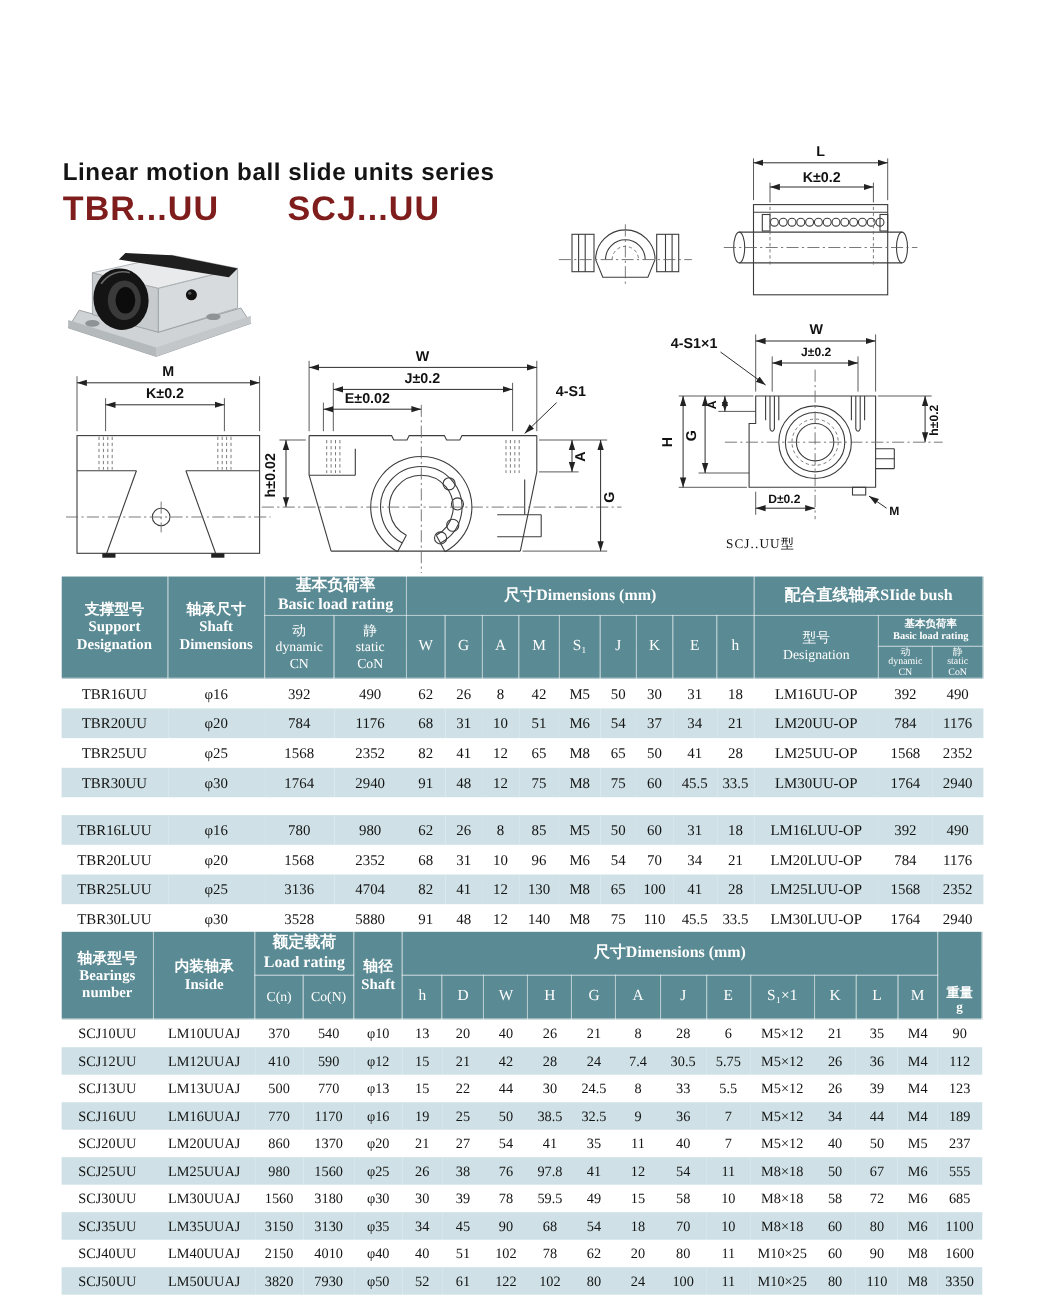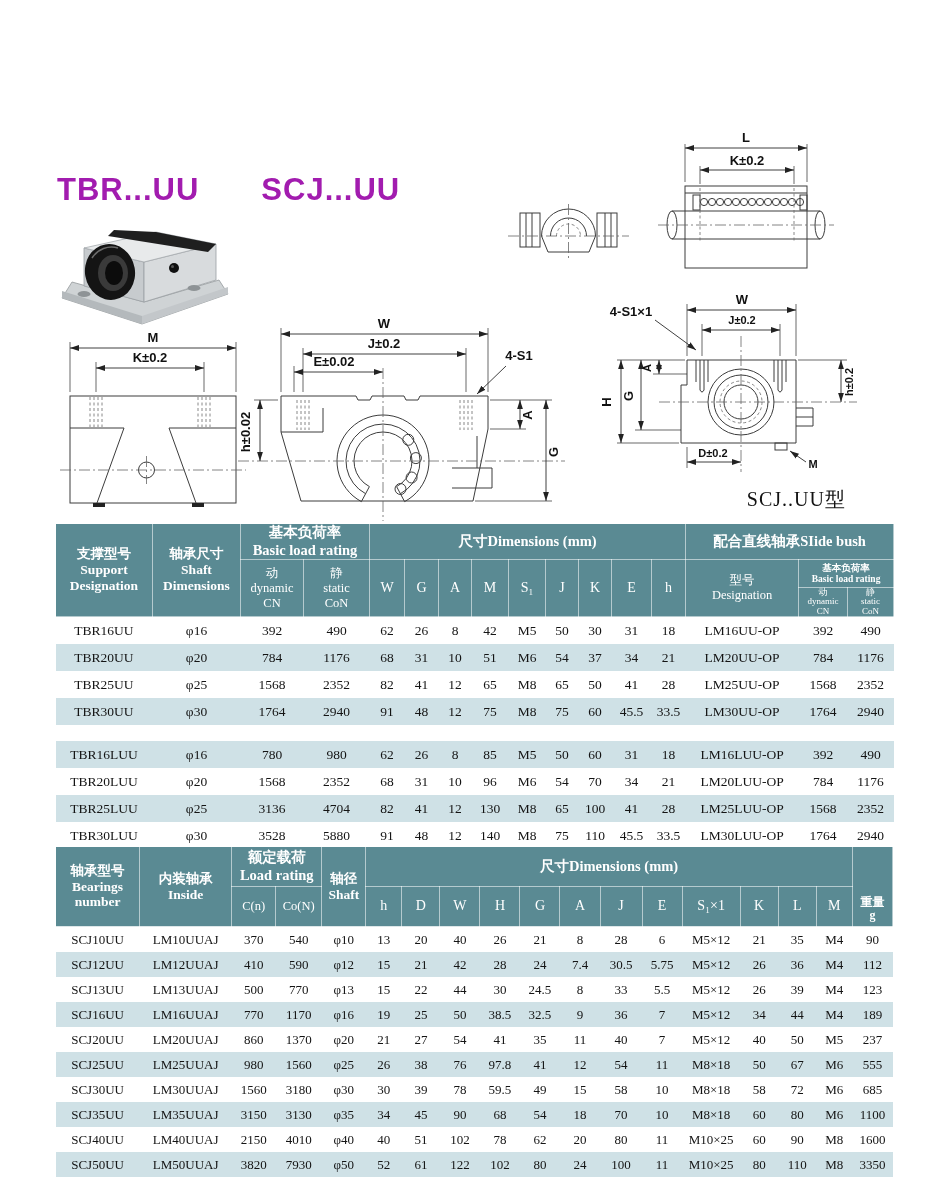--- a/index.html
+++ b/index.html
@@ -5,35 +5,35 @@
 <style>
   html,body{margin:0;padding:0;background:#fff;}
   .page{position:relative;width:946px;height:1178px;background:#fff;overflow:hidden;
         font-family:"Liberation Sans",sans-serif;color:#111;}
 
   
   .title-cn{position:absolute;left:57px;top:96px;margin:0;font-size:30px;font-weight:bold;
             color:#9c3d82;letter-spacing:2px;white-space:nowrap;}
   .title-en{position:absolute;left:57px;top:144px;margin:0;font-size:22px;font-weight:bold;
             color:#141414;letter-spacing:.5px;white-space:nowrap;}
-  .series{position:absolute;left:57px;top:172px;font-size:31px;font-weight:bold;color:#a21caf;
+  .series{position:absolute;left:57px;top:172px;font-size:31px;font-weight:bold;color:#7f1d1d;
           letter-spacing:1px;white-space:nowrap;}
   .series .sp{display:inline-block;width:62px;}
 
   
   svg.fig{position:absolute;}
   .ln{stroke:#3c3c3c;stroke-width:1;fill:none;}
   .ctr{stroke:#666;stroke-width:.8;fill:none;stroke-dasharray:11,3,2,3;}
   .hid{stroke:#6a6a6a;stroke-width:.8;fill:none;stroke-dasharray:3,2.5;}
   .dim{stroke:#2a2a2a;stroke-width:.9;fill:none;}
   .ext{stroke:#2a2a2a;stroke-width:.7;fill:none;}
   text.dt{font-family:"Liberation Sans",sans-serif;font-size:13px;font-weight:bold;fill:#111;}
   text.dts{font-family:"Liberation Sans",sans-serif;font-size:11px;font-weight:bold;fill:#111;}
-  .scj-caption{position:absolute;left:676px;top:486px;width:170px;text-align:right;
-               font-family:"Liberation Serif",serif;font-size:20px;letter-spacing:1px;color:#111;}
+  .scj-caption{position:absolute;left:660px;top:486px;width:170px;text-align:left;
+               font-family:"Liberation Serif",serif;font-size:12px;letter-spacing:1px;color:#111;}
 
   
   table{border-collapse:collapse;table-layout:fixed;position:absolute;left:55px;width:838px;
         font-family:"Liberation Serif",serif;}
   .t1{top:523px;} .t2{top:846px;}
   th{background:#5a8a93;color:#fff;border:1px solid rgba(255,255,255,.55);
      font-weight:bold;white-space:pre-line;padding:0;line-height:1.18;}
   .t1 thead tr:nth-child(1){height:36px;} .t1 thead tr:nth-child(2){height:28px;}
   .t1 thead tr:nth-child(3){height:24px;}
   .t2 thead tr{height:40px;}
@@ -49,20 +49,21 @@
   tbody.g1 tr:nth-child(even) td{background:#cfe1e6;}
   tbody.g2 tr:nth-child(odd) td{background:#cfe1e6;}
   .t2 tbody.rows tr:nth-child(even) td{background:#cfe1e6;}
   tbody.gap td{height:16px;background:#fff;}
 </style>
 </head>
 <body>
 
 <div class="page">
 
+  <h2 class="title-en">Linear motion ball slide units series</h2>
   <div class="series">
     <span>TBR...UU</span><span class="sp"></span><span>SCJ...UU</span>
   </div>
 
   <svg class="fig" style="left:56px;top:210px" width="180" height="130" viewBox="0 0 180 130">
     <polygon points="6,88 86,114 172,84 163,70 88,92 16,72" fill="#cfd3d5" stroke="#94999c" stroke-width=".8"></polygon>
     <polygon points="6,88 86,114 86,106 6,81" fill="#b4b9bc"></polygon>
     <polygon points="86,114 172,84 172,77 86,106" fill="#c3c7ca"></polygon>
     <polygon points="28,76 88,92 88,52 28,38" fill="#c7cbce" stroke="#9aa0a3" stroke-width=".8"></polygon>
     <polygon points="88,92 160,70 160,34 88,52" fill="#d8dbdd" stroke="#9aa0a3" stroke-width=".8"></polygon>

